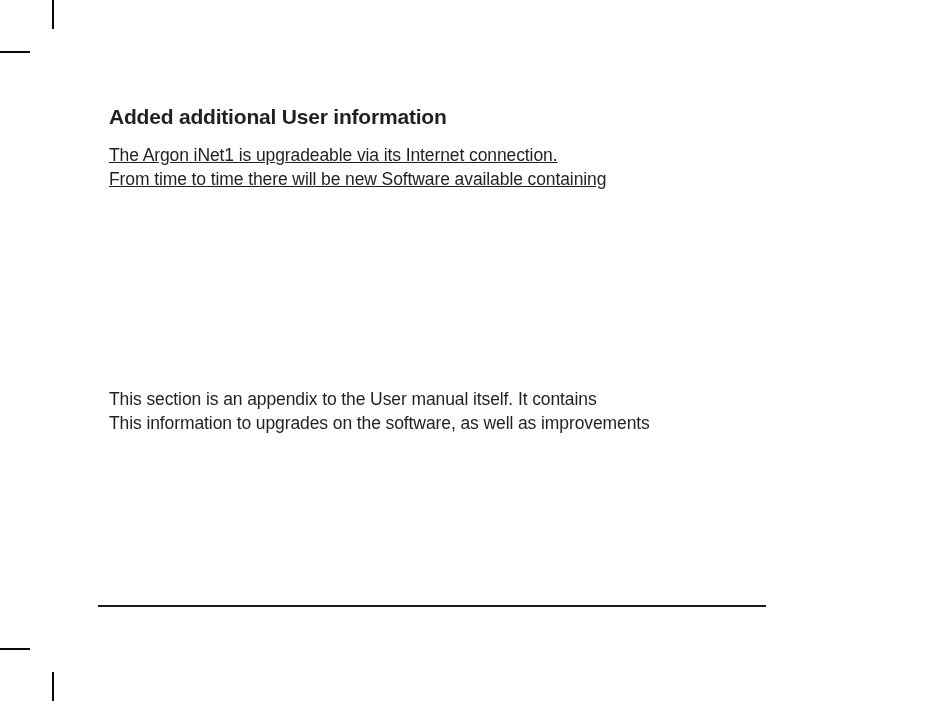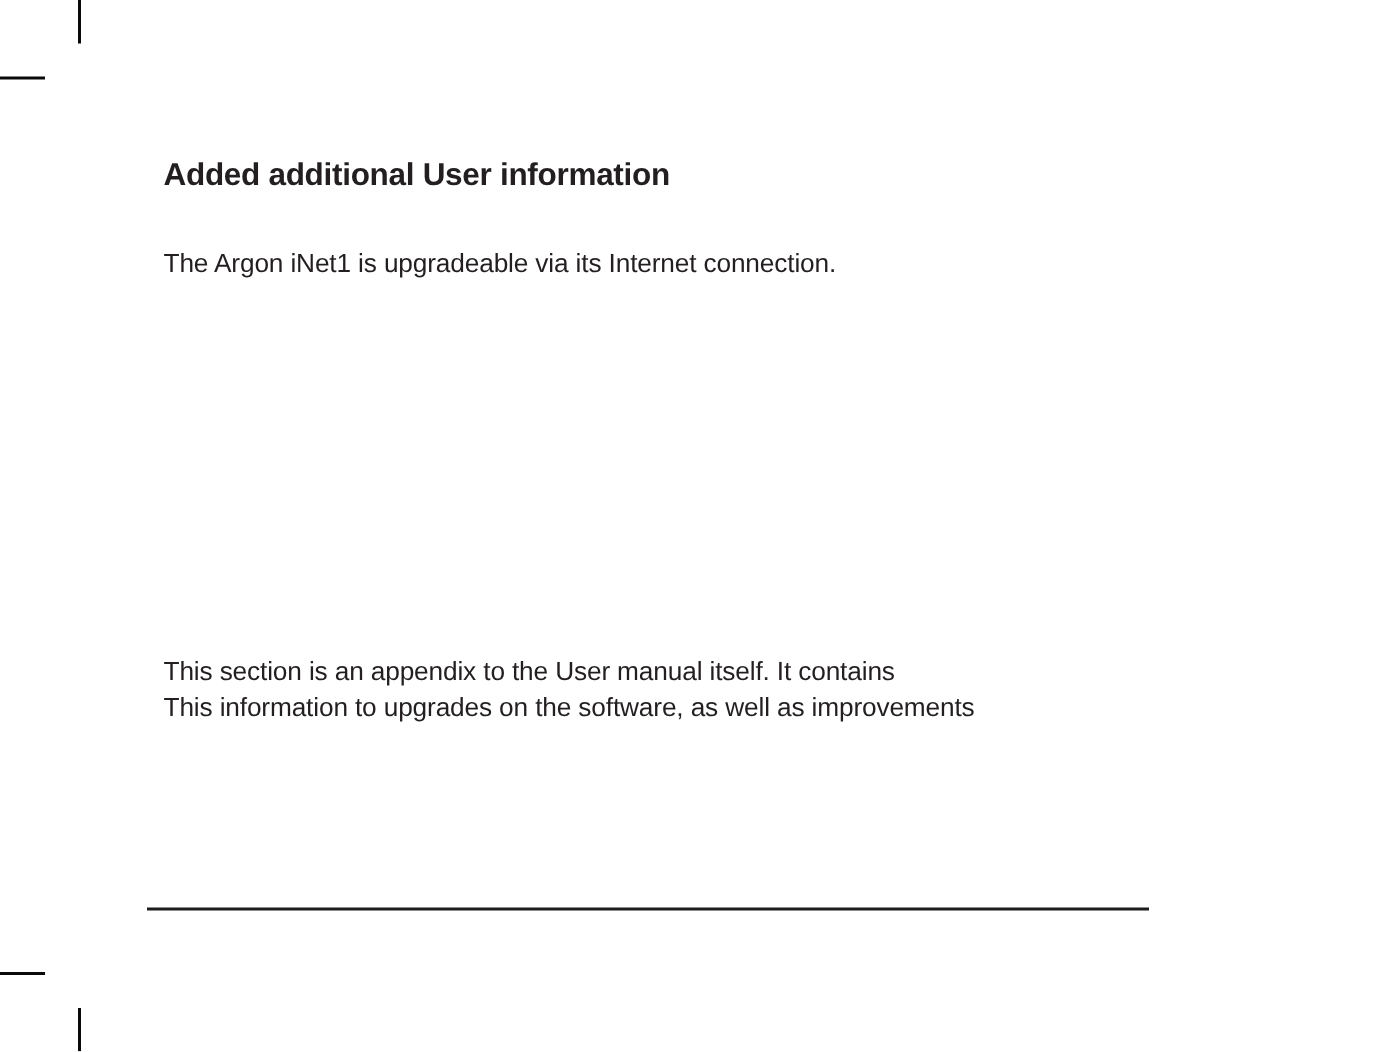--- a/index.html
+++ b/index.html
@@ -47,22 +47,22 @@
     white-space:nowrap;
   }
   .para{
     position:absolute;
     left:109px;
     font-size:17.5px;
     line-height:24px;
     letter-spacing:-0.1px;
     white-space:nowrap;
   }
-  .para-1{ top:163px; }
-  .para-2{ top:387px;margin-top:48px; }
+  .para-1{ top:143px;text-decoration:underline; }
+  .para-2{ top:387px; }
 
   .footer-rule{
     position:absolute;
     left:98px;
     top:605px;
     width:731px;
     height:1.6px;
     background:#1c1c1c;
   }
 </style>
@@ -77,20 +77,21 @@
   <div class="crop h tr-h"></div>
   <div class="crop h bl-h"></div>
   <div class="crop v bl-v"></div>
   <div class="crop h br-h"></div>
   <div class="crop v br-v"></div>
 
   <h1 class="heading">Added additional User information</h1>
 
   <div class="para para-1">
     <div>The Argon iNet1 is upgradeable via its Internet connection.</div>
+    <div>From time to time there will be new Software available containing</div>
   </div>
 
   <div class="para para-2">
     <div>This section is an appendix to the User manual itself. It contains</div>
     <div>This information to upgrades on the software, as well as improvements</div>
   </div>
 
   <div class="footer-rule"></div>
 
 </div>

